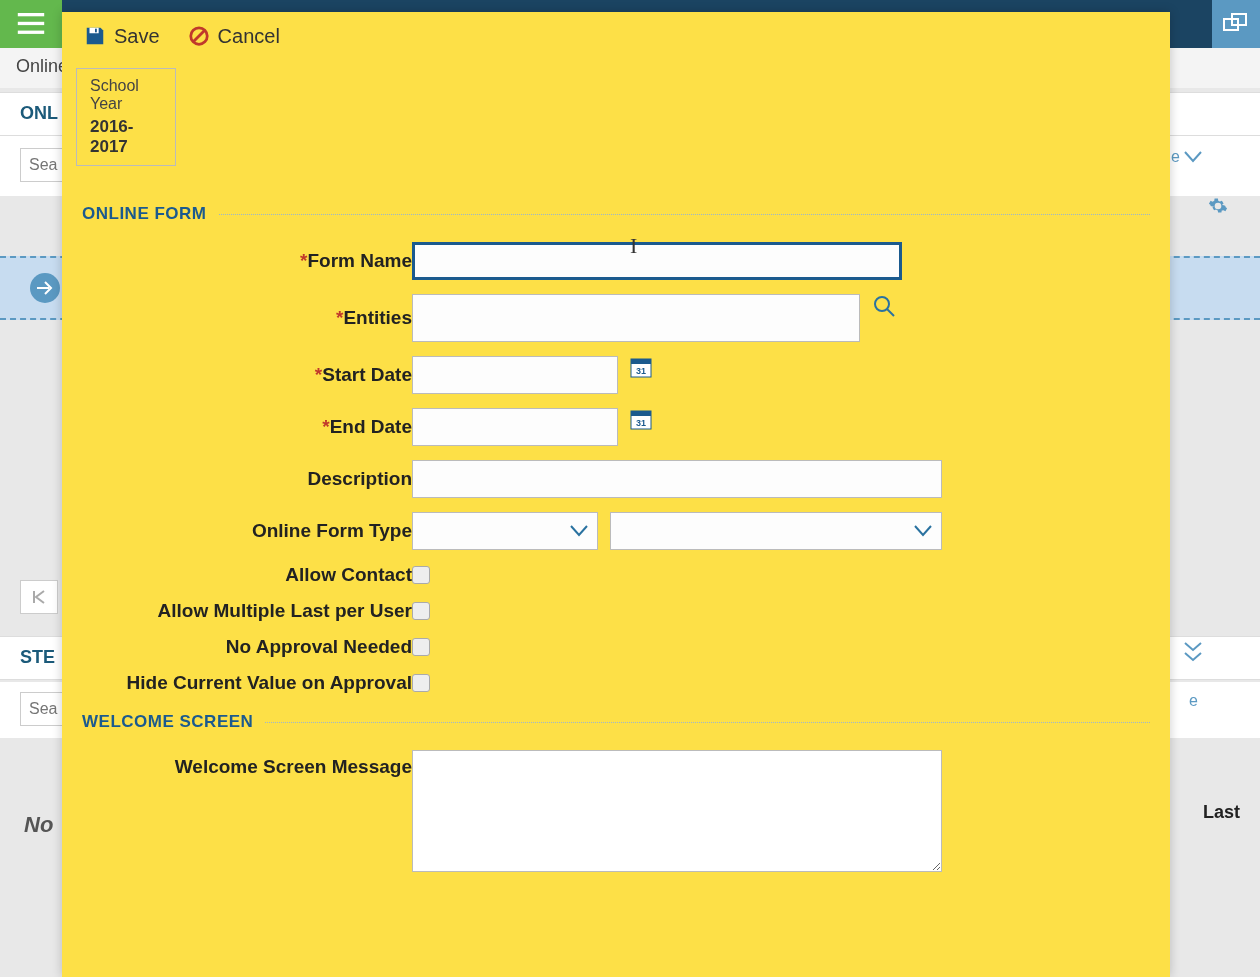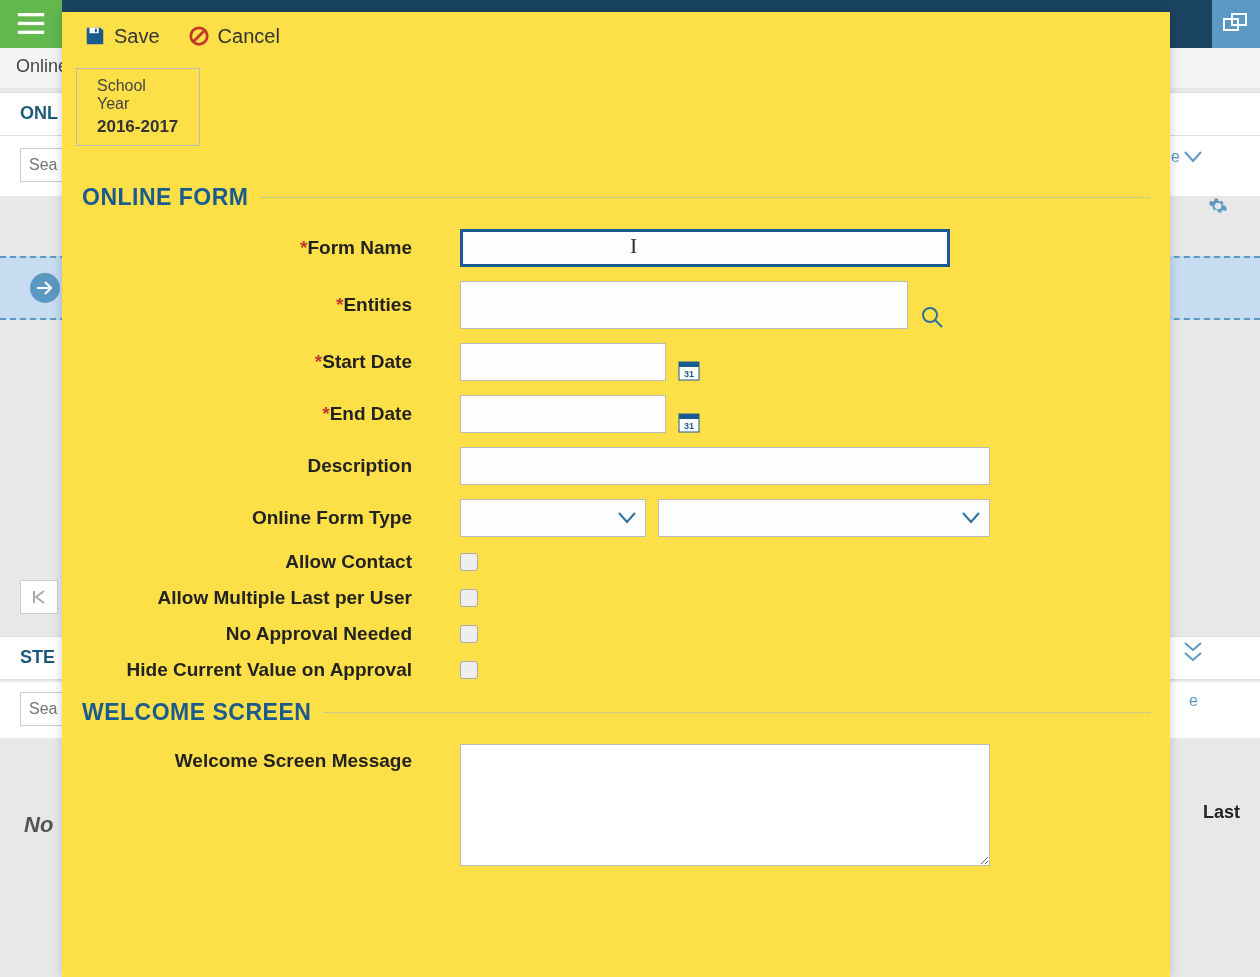--- a/index.html
+++ b/index.html
@@ -37,31 +37,31 @@
 
   
   .modal-top { position:absolute; top:0; left:62px; right:90px; height:12px; background:#1b4462; }
   .modal { position:absolute; top:12px; left:62px; right:90px; bottom:0; background:#fde047; box-shadow:0 0 10px rgba(0,0,0,0.2); }
   .toolbar { height:48px; display:flex; align-items:center; gap:28px; padding:0 22px; }
   .tbtn { display:flex; align-items:center; gap:8px; font-size:20px; color:#333; cursor:pointer; }
   .tbtn svg { width:22px; height:22px; }
   .save-ic { fill:#1b5a8e; }
   .cancel-ic { stroke:#c0392b; fill:none; stroke-width:3; }
 
-  .yearbox { margin:8px 0 0 14px; width:124px; border:1px solid #bbb; padding:8px 20px; font-size:16px; color:#444; }
+  .yearbox { margin:8px 0 0 14px; width:100px; border:1px solid #bbb; padding:8px 13px; font-size:16px; color:#444; }
   .yearbox .yv { font-size:17px; font-weight:bold; color:#333; margin-top:4px; }
 
   .modal-body { padding: 20px 20px 0 20px; }
-  .section-title { color:#1b5a8e; font-size:23px; font-weight:bold; letter-spacing:0.5px; display:flex; align-items:center; gap:12px; margin:18px 0; }
+  .section-title { color:#1b5a8e; font-size:17px; font-weight:bold; letter-spacing:0.5px; display:flex; align-items:center; gap:12px; margin:18px 0; }
   .section-title .line { flex:1; border-top:1px dotted #9bb7cc; }
 
   .field-row { display:flex; align-items:center; margin:14px 0; }
   .field-label { width:330px; text-align:right; padding-right:0; font-size:19px; color:#222; font-weight:600; }
   .req { color:#c0392b; }
-  .field-ctrl { display:flex; align-items:flex-end; gap:12px;margin-left:48px; }
+  .field-ctrl { display:flex; align-items:flex-start; gap:12px; }
   .inp { height:38px; border:1px solid #bbb; background:#fdfdfd; padding:0 8px; font-size:16px; }
   .inp.focus { border:3px solid #1b5a8e; }
   .txt { border:1px solid #bbb; resize:both; font-size:16px; padding:6px; }
   .chk { width:18px; height:18px; border:1px solid #aaa; border-radius:3px; background:#eee; }
 
   .mag { width:24px; height:24px; cursor:pointer; }
   .cal { width:22px; height:22px; cursor:pointer; }
   .chev { width:18px; height:12px; position:absolute; pointer-events:none; }
   .selwrap { position:relative; }
   .selwrap .chev { right:10px; top:13px; }

